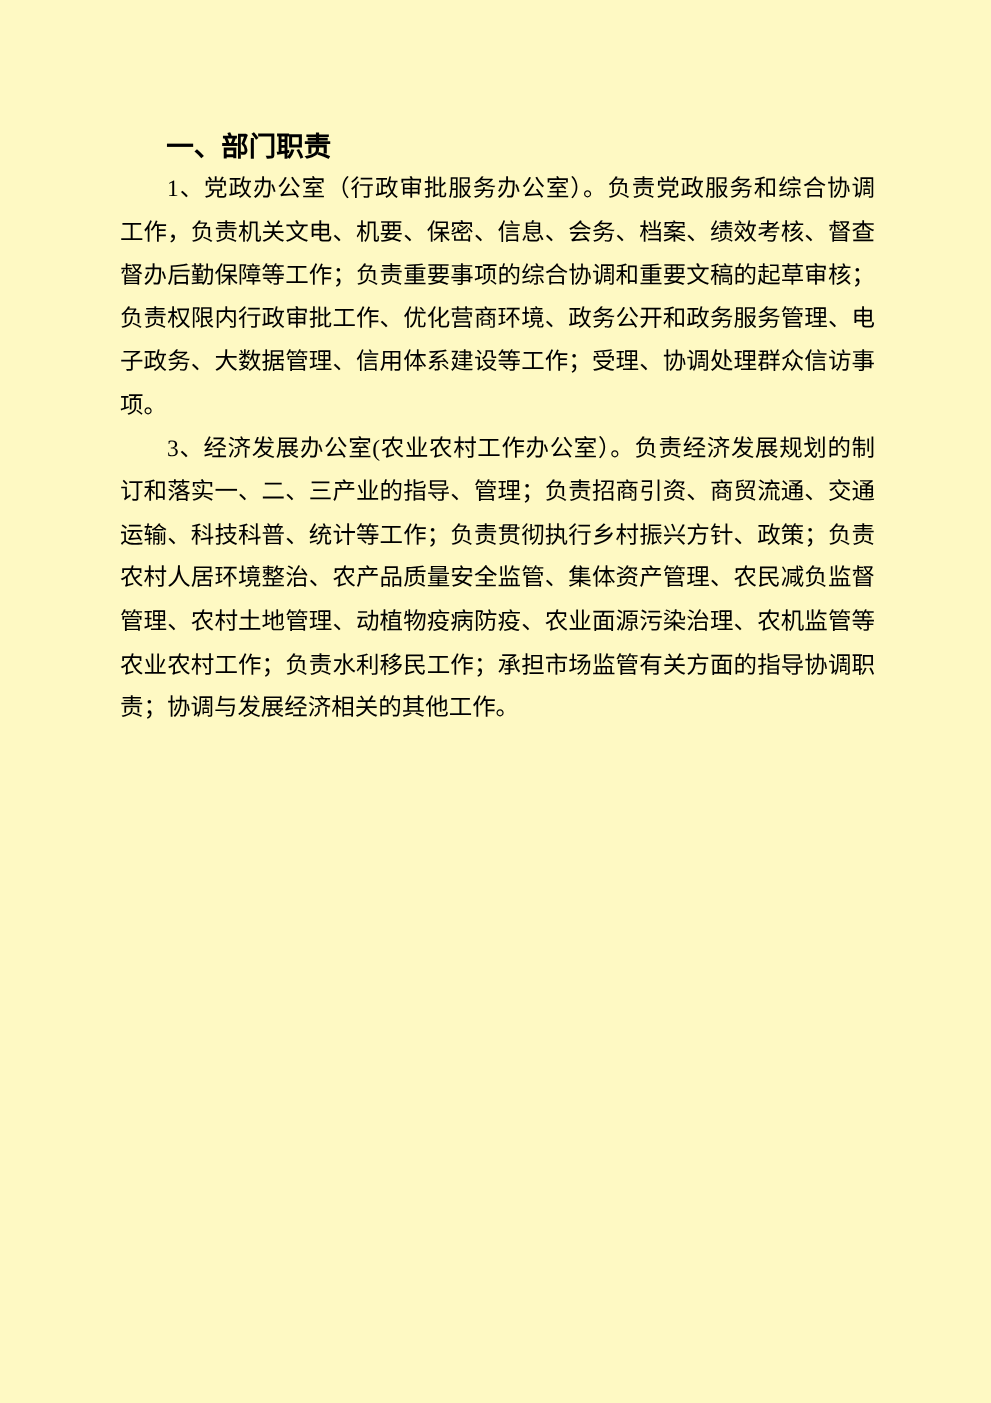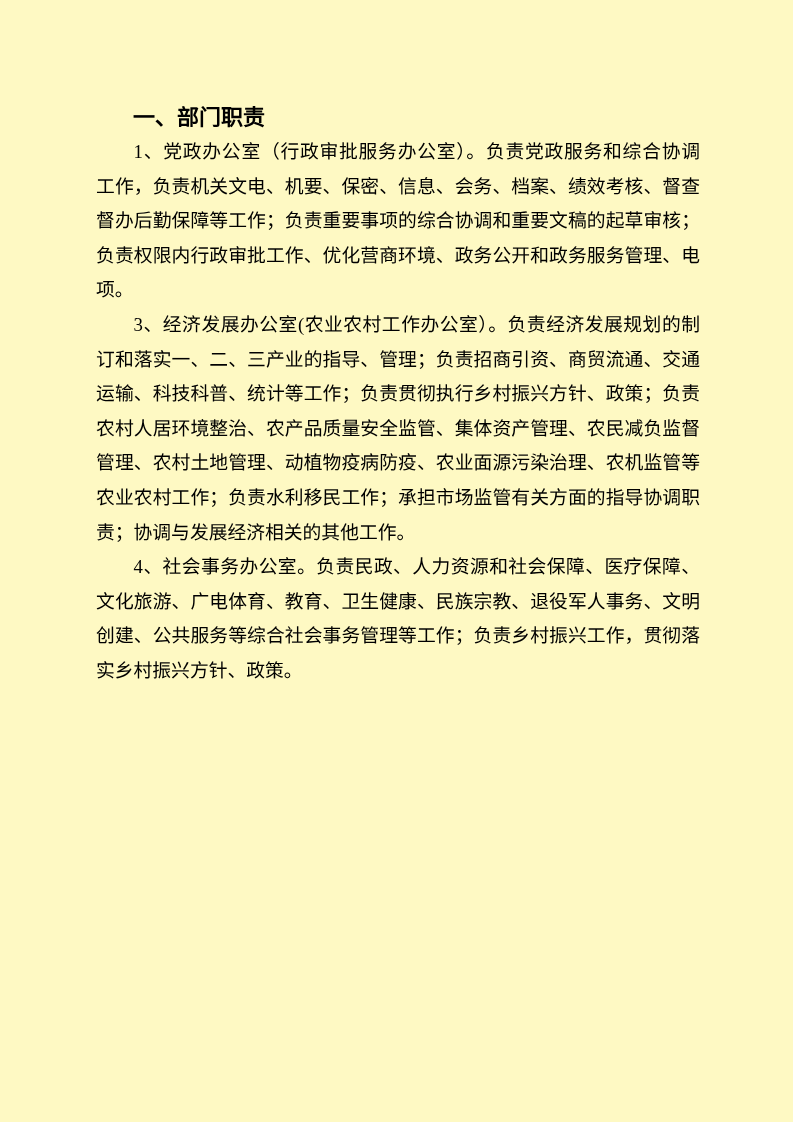--- a/index.html
+++ b/index.html
@@ -58,36 +58,31 @@
 <div class="page">
   <div class="content">
 
     <h1 class="heading">一、部门职责</h1>
 
     <p class="para">
       <span class="line first" style="display:block">1、党政办公室（行政审批服务办公室）。负责党政服务和综合协调</span>
       <span class="line" style="display:block">工作，负责机关文电、机要、保密、信息、会务、档案、绩效考核、督查</span>
       <span class="line" style="display:block">督办后勤保障等工作；负责重要事项的综合协调和重要文稿的起草审核；</span>
       <span class="line" style="display:block">负责权限内行政审批工作、优化营商环境、政务公开和政务服务管理、电</span>
+      <span class="line" style="display:block">子政务、大数据管理、信用体系建设等工作；受理、协调处理群众信访事</span>
       <span class="line last" style="display:block">项。</span>
     </p>
 
 
     <p class="para">
       <span class="line first" style="display:block">3、经济发展办公室(农业农村工作办公室）。负责经济发展规划的制</span>
       <span class="line" style="display:block">订和落实一、二、三产业的指导、管理；负责招商引资、商贸流通、交通</span>
       <span class="line" style="display:block">运输、科技科普、统计等工作；负责贯彻执行乡村振兴方针、政策；负责</span>
       <span class="line" style="display:block">农村人居环境整治、农产品质量安全监管、集体资产管理、农民减负监督</span>
       <span class="line" style="display:block">管理、农村土地管理、动植物疫病防疫、农业面源污染治理、农机监管等</span>
       <span class="line" style="display:block">农业农村工作；负责水利移民工作；承担市场监管有关方面的指导协调职</span>
       <span class="line last" style="display:block">责；协调与发展经济相关的其他工作。</span>
     </p>
 
-    <p class="para">
-      <span class="line first" style="display:block">4、社会事务办公室。负责民政、人力资源和社会保障、医疗保障、</span>
-      <span class="line" style="display:block">文化旅游、广电体育、教育、卫生健康、民族宗教、退役军人事务、文明</span>
-      <span class="line" style="display:block">创建、公共服务等综合社会事务管理等工作；负责乡村振兴工作，贯彻落</span>
-      <span class="line last" style="display:block">实乡村振兴方针、政策。</span>
-    </p>
 
 
   </div>
 </div>
 
 </body></html>

